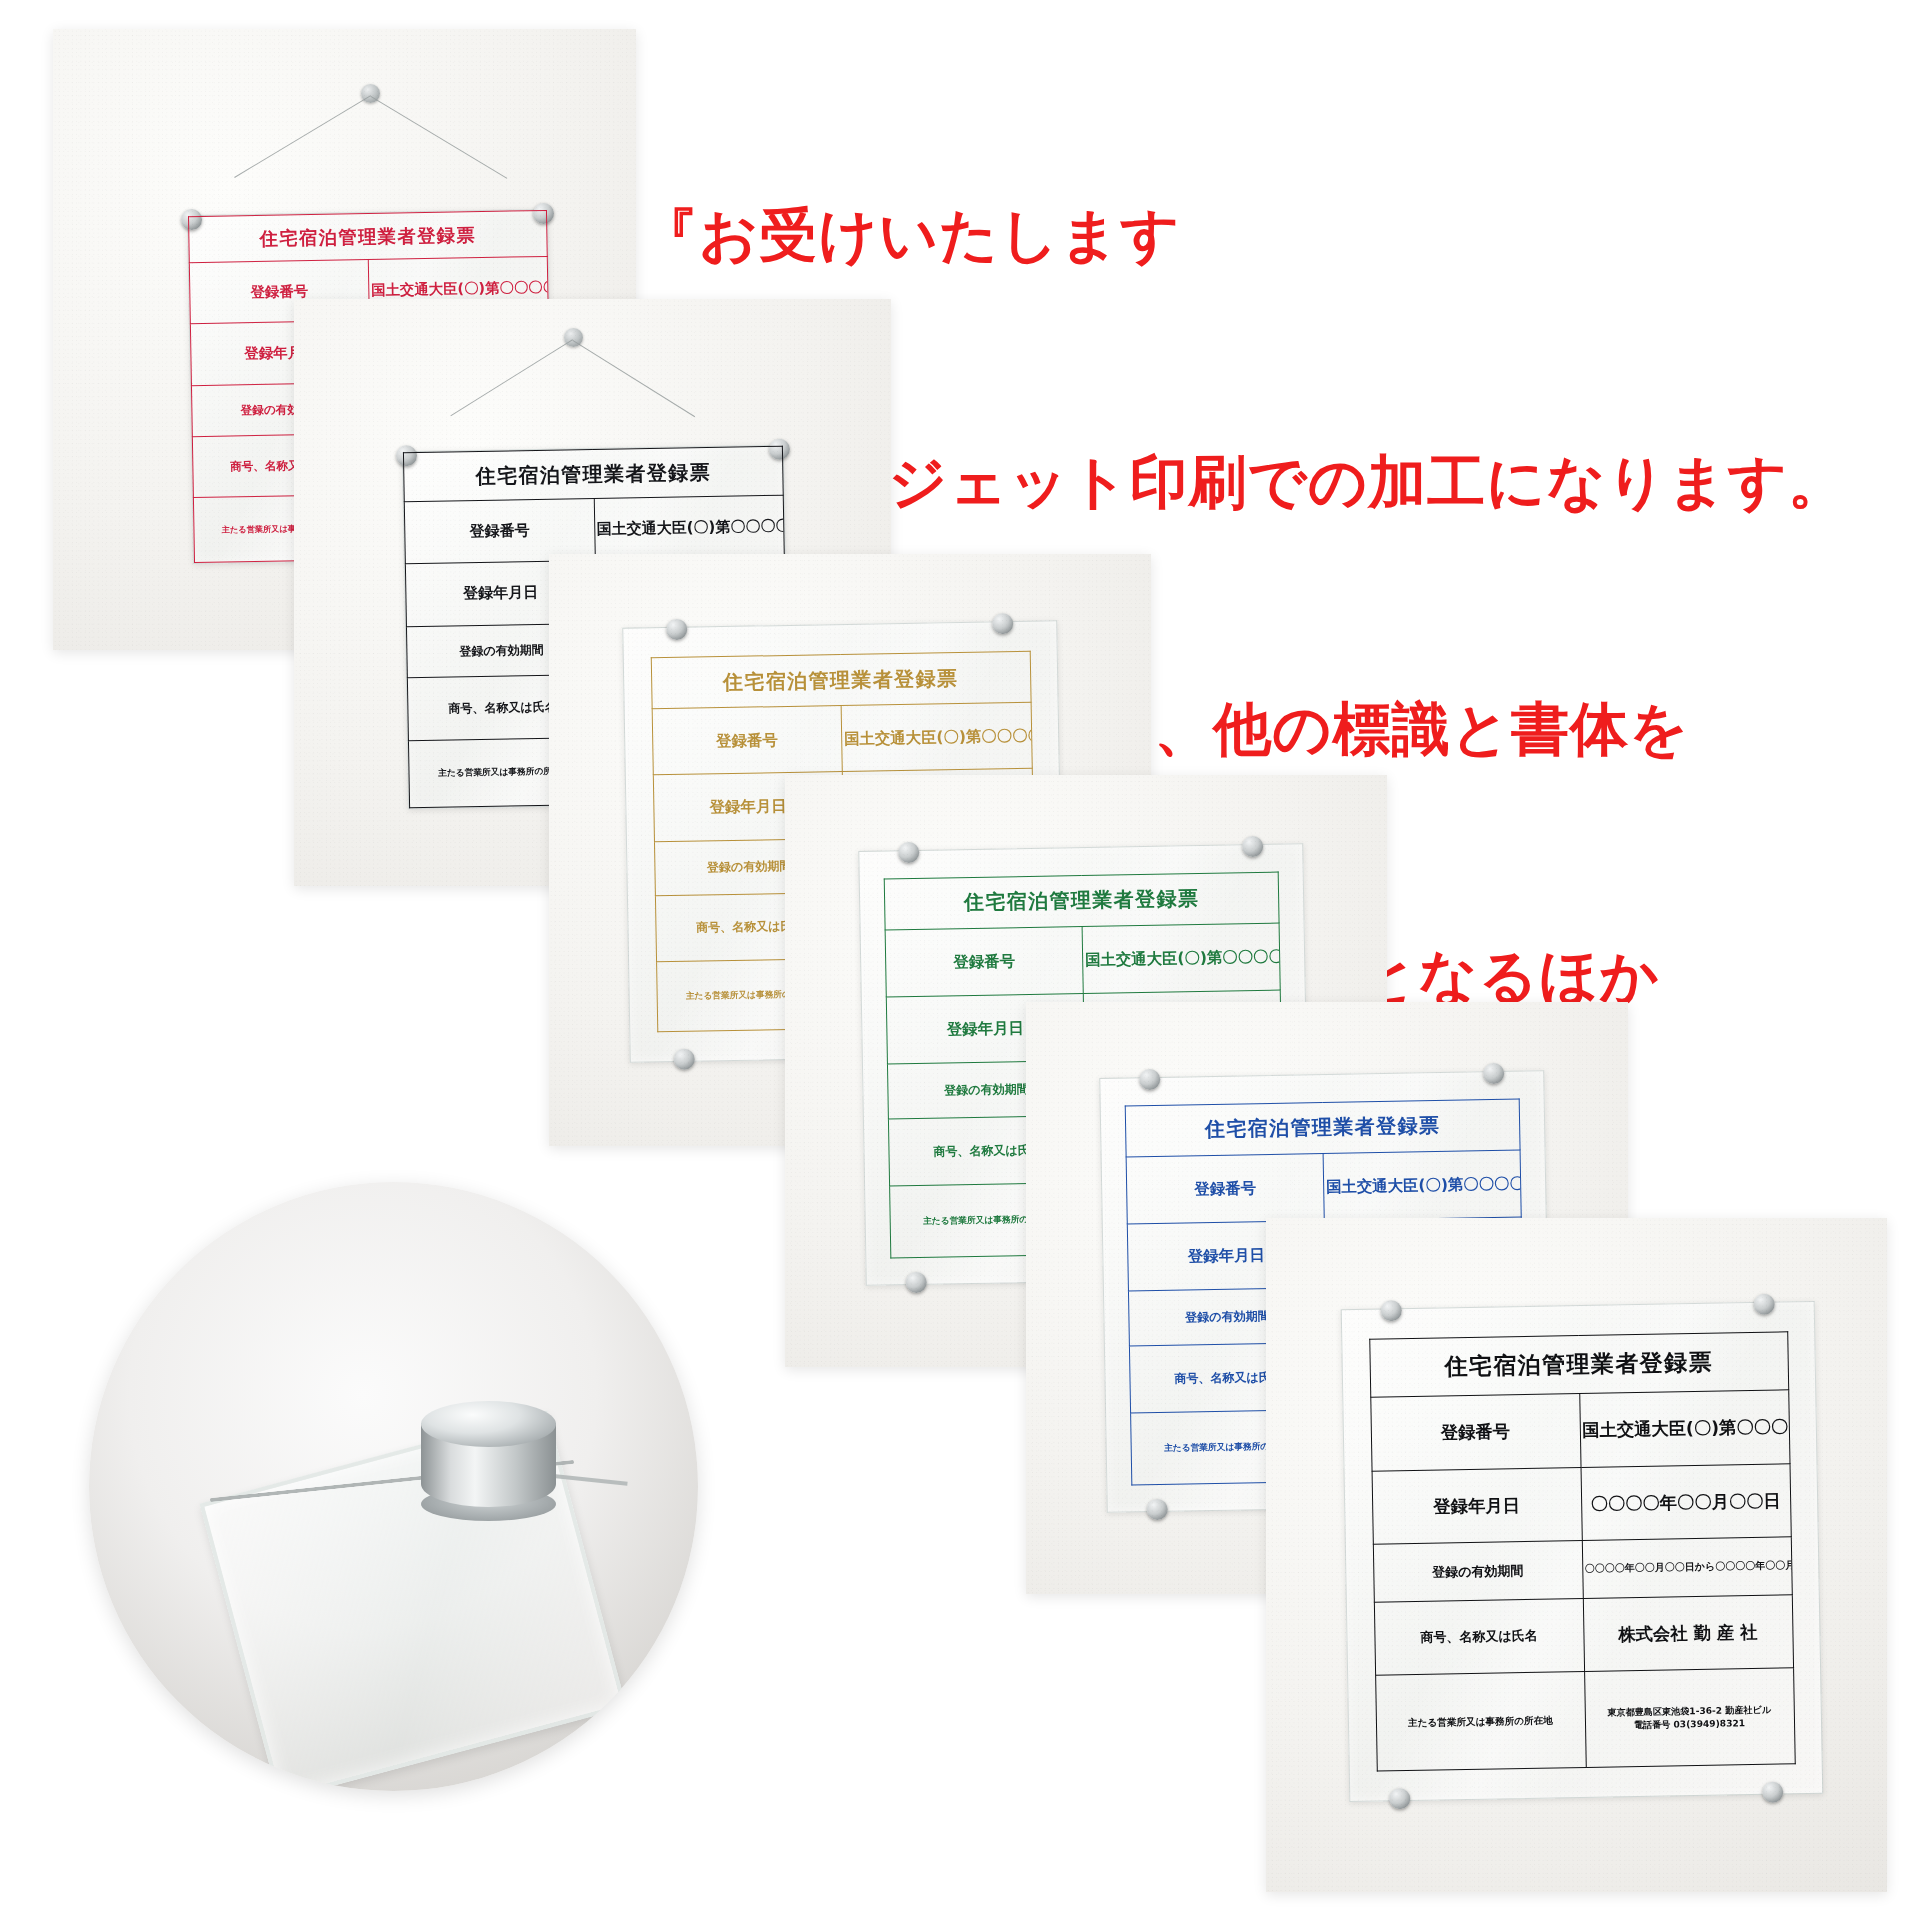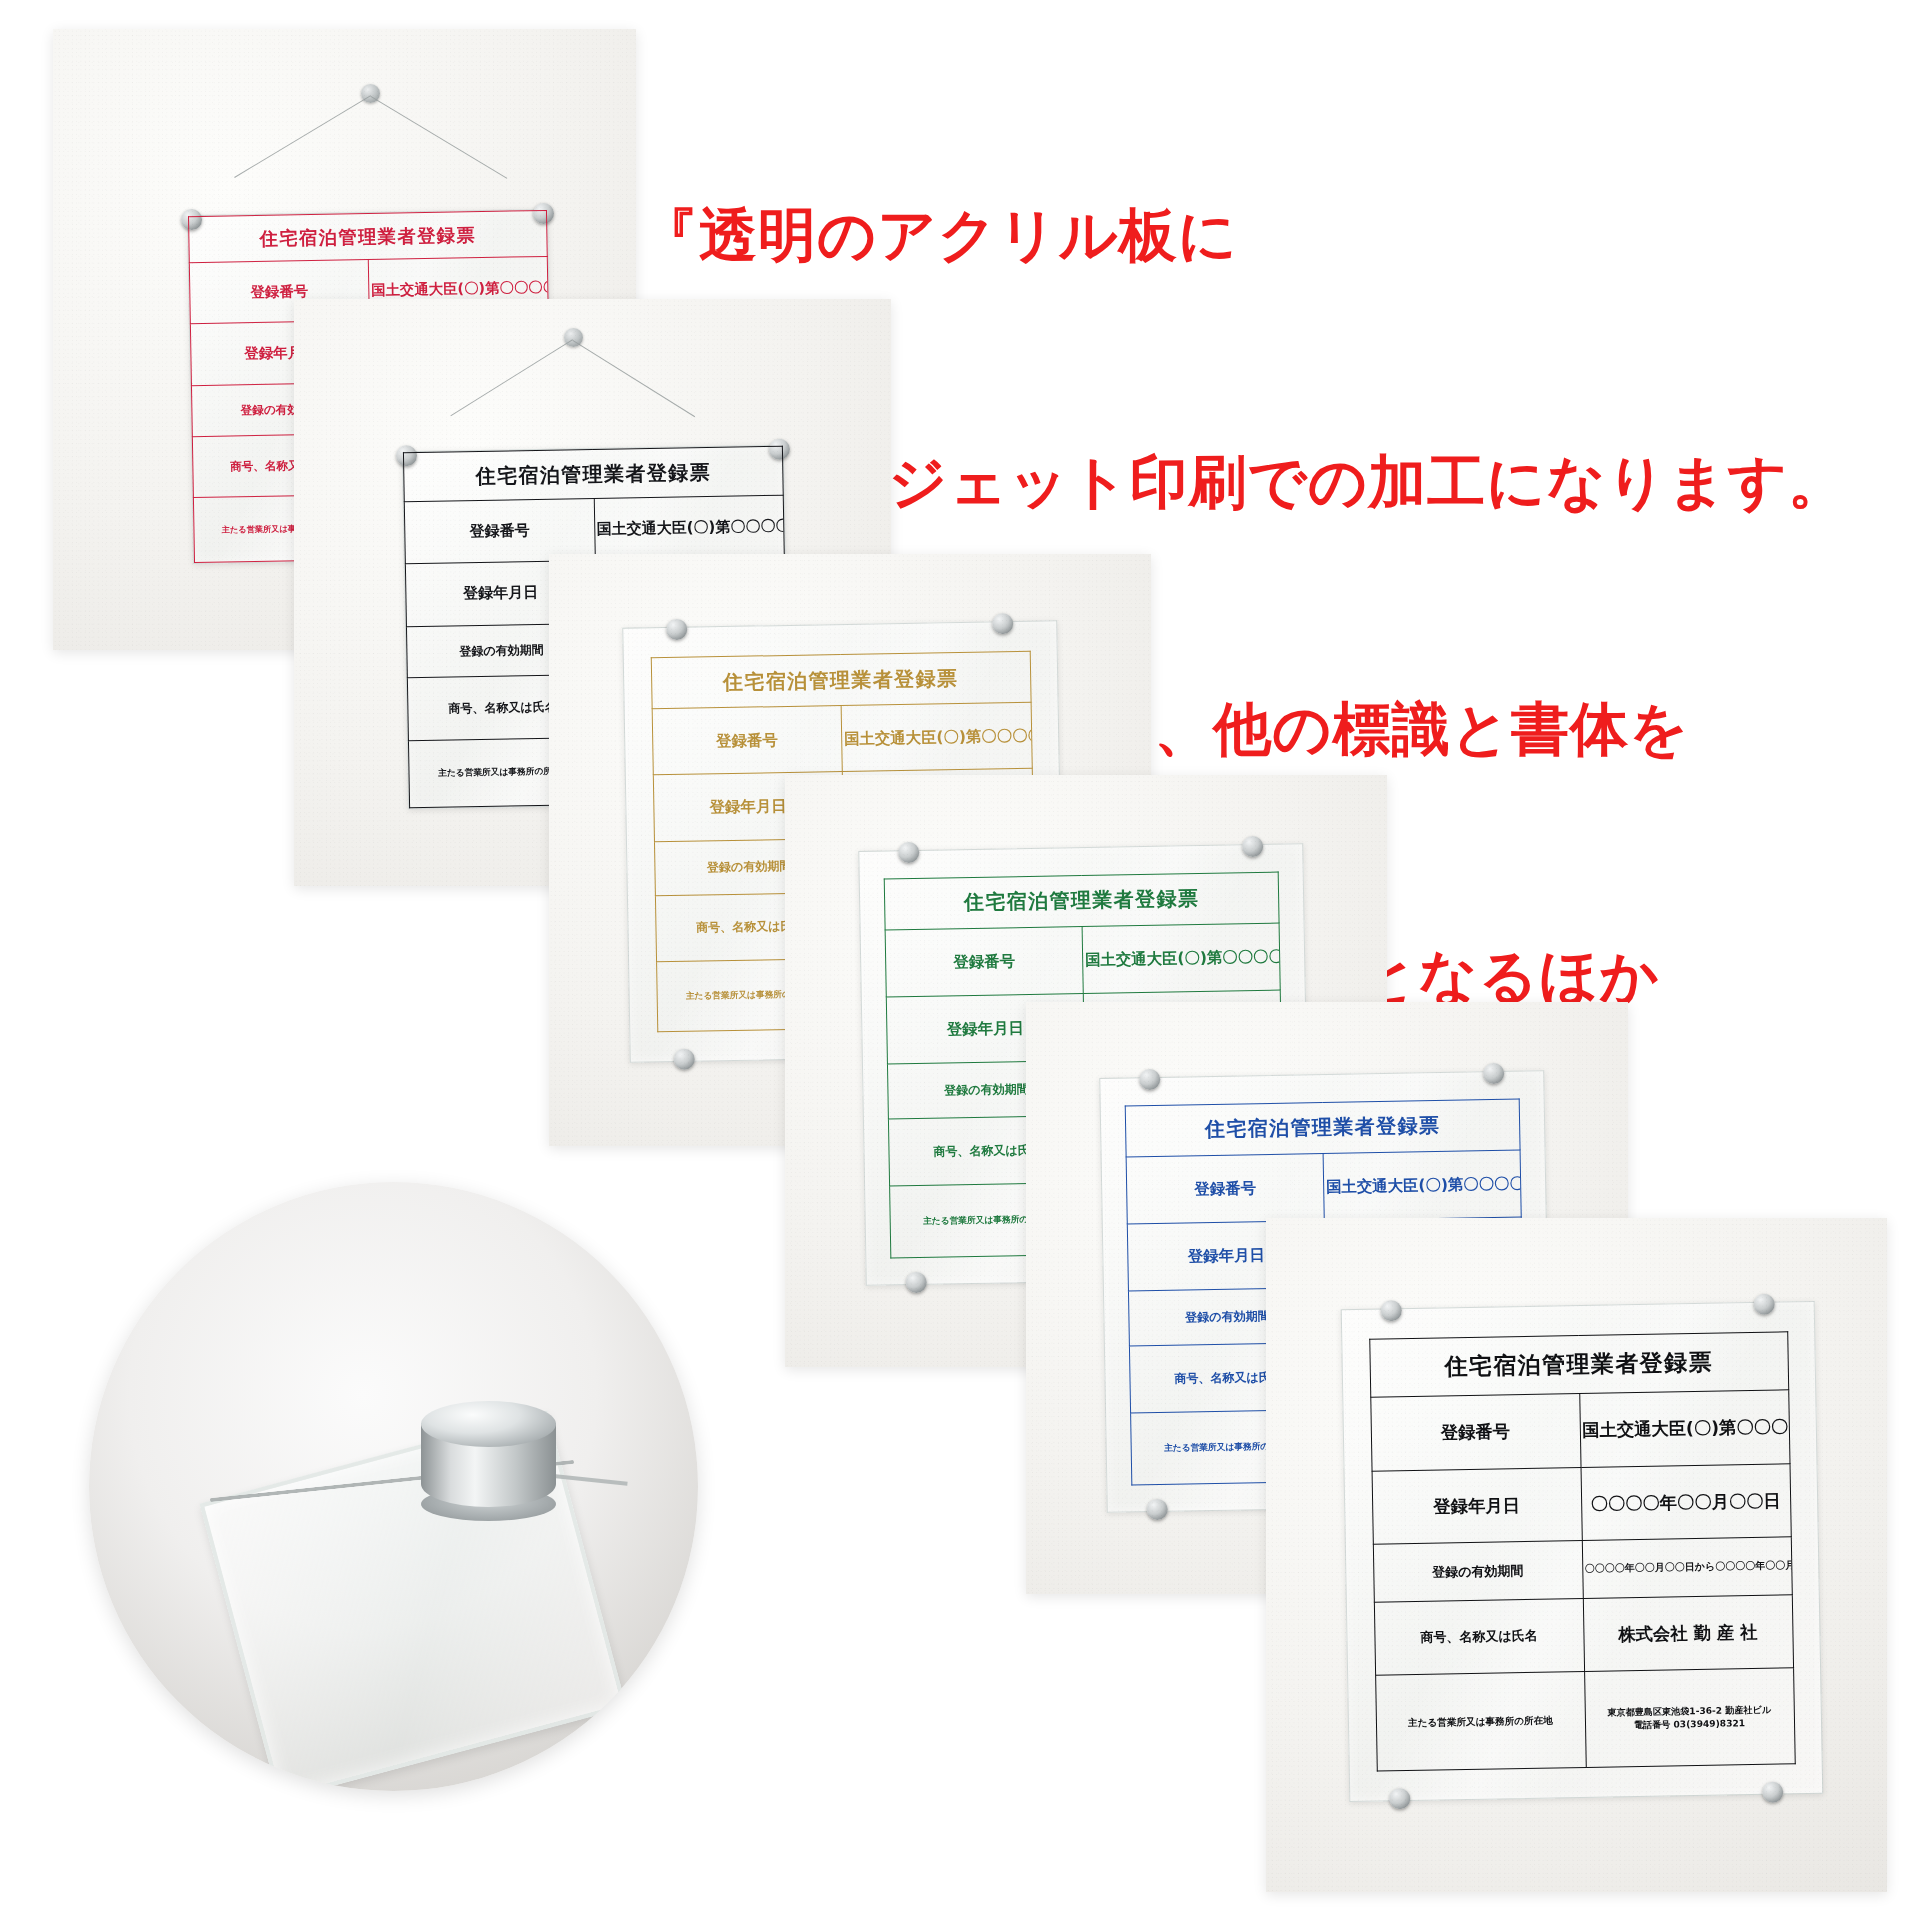--- a/index.html
+++ b/index.html
@@ -139,21 +139,21 @@
   }
   .cu-cap .ring{
     position:absolute;left:0;top:86px;width:135px;height:34px;border-radius:50%;
     background:radial-gradient(ellipse at 50% 40%, #cfd4d5 0%, #a9afb1 55%, #8a9092 100%);
   }
 </style>
 </head>
 <body>
 
 <div class="promo">
-  <div class="pl-1">『透明のアクリル板に</div>
+  <div class="pl-1">『お受けいたします</div>
   <div class="pl-2">インクジェット印刷での加工になります。</div>
   <div class="pl-3">これにより、他の標識と書体を</div>
   <div class="pl-4">統一する事が可能となるほか</div>
   <div class="pl-5">黒以外での印刷加工も</div>
   <div class="pl-6">お受けいたします』</div>
 </div>
 
 <div class="tile" style="left:53px;top:29px;width:583px;height:621px;">
   <div class="wirehook" style="left:308px;top:55px;"></div>
   <div class="wire" style="left:318px;top:67px;width:159px;transform:rotate(31deg);"></div>

